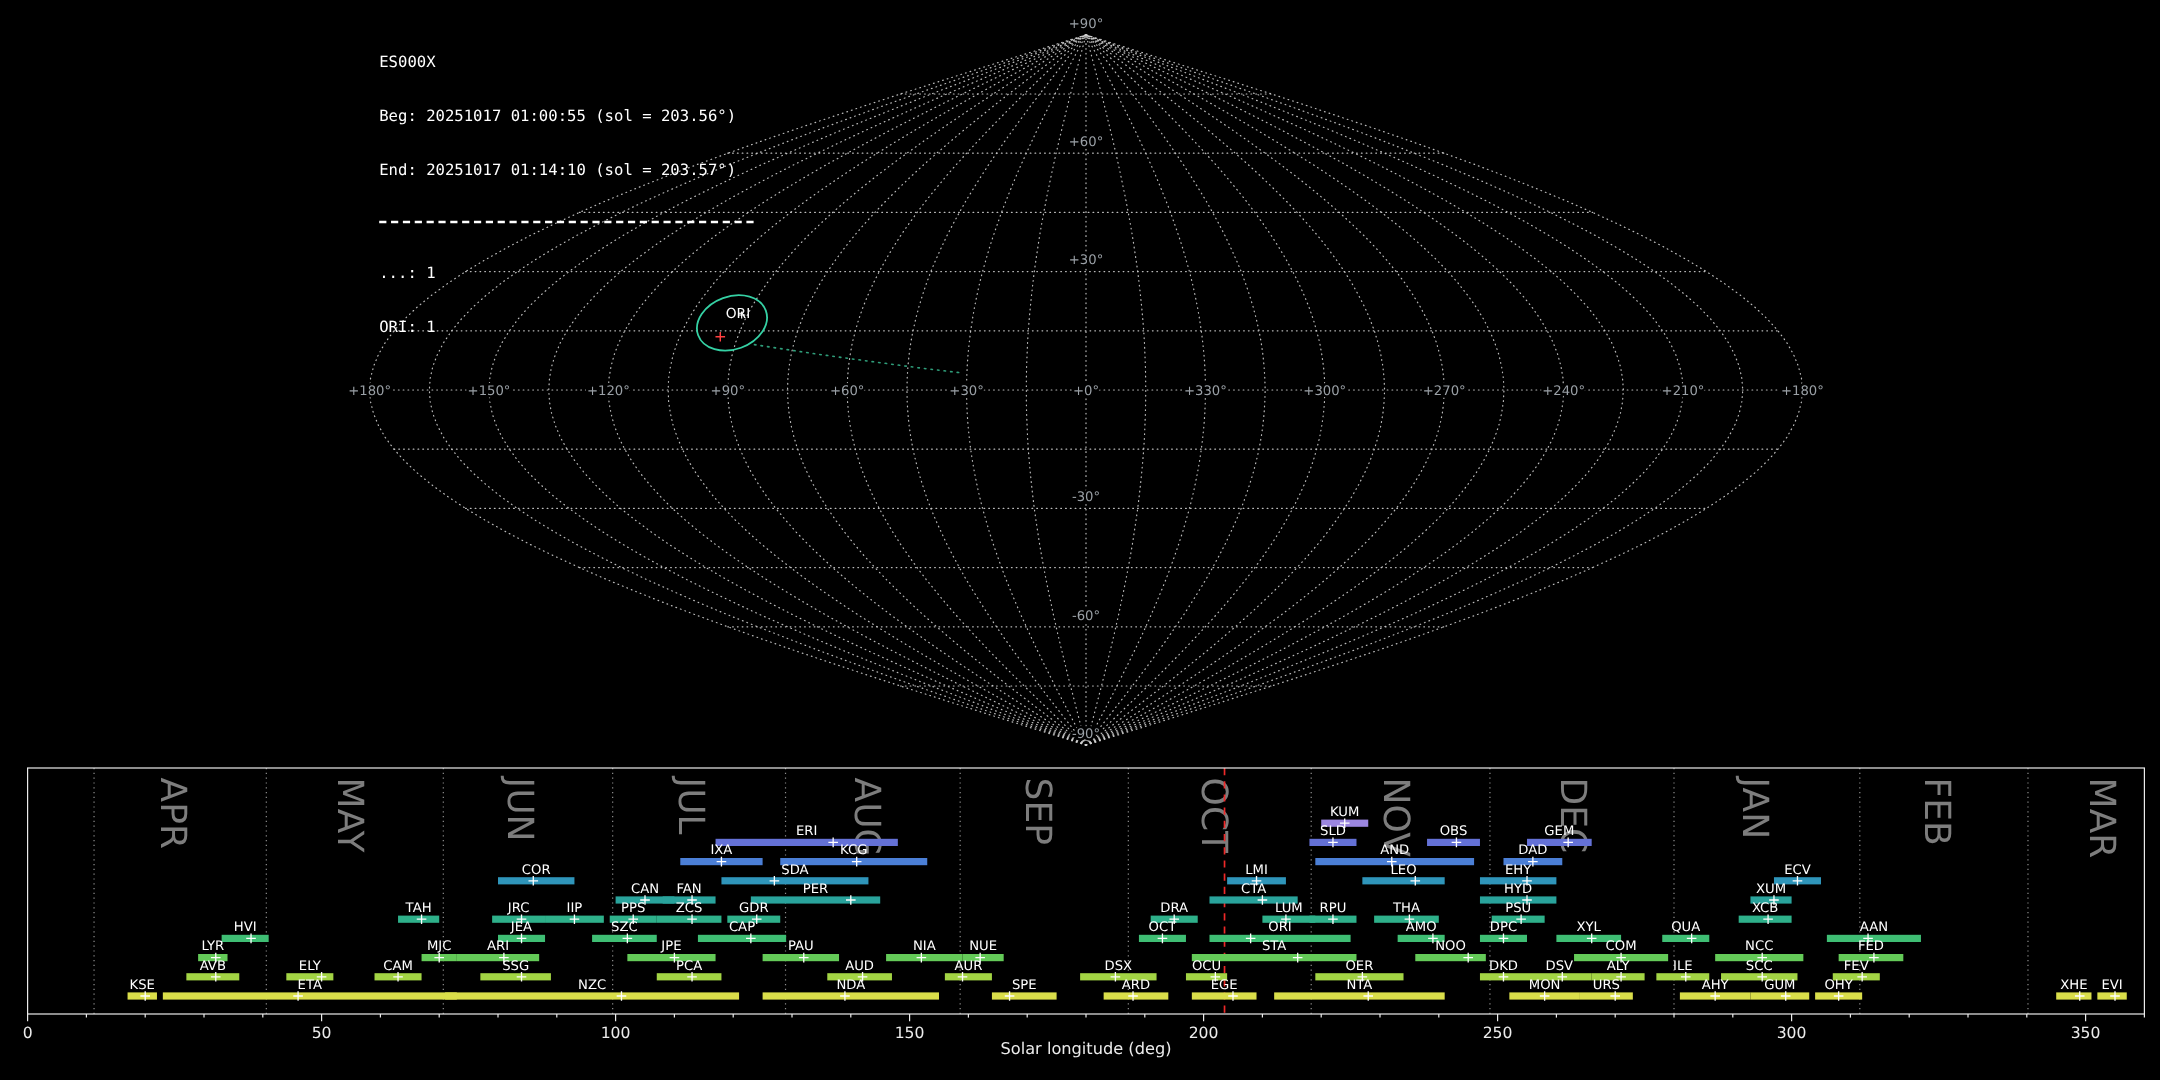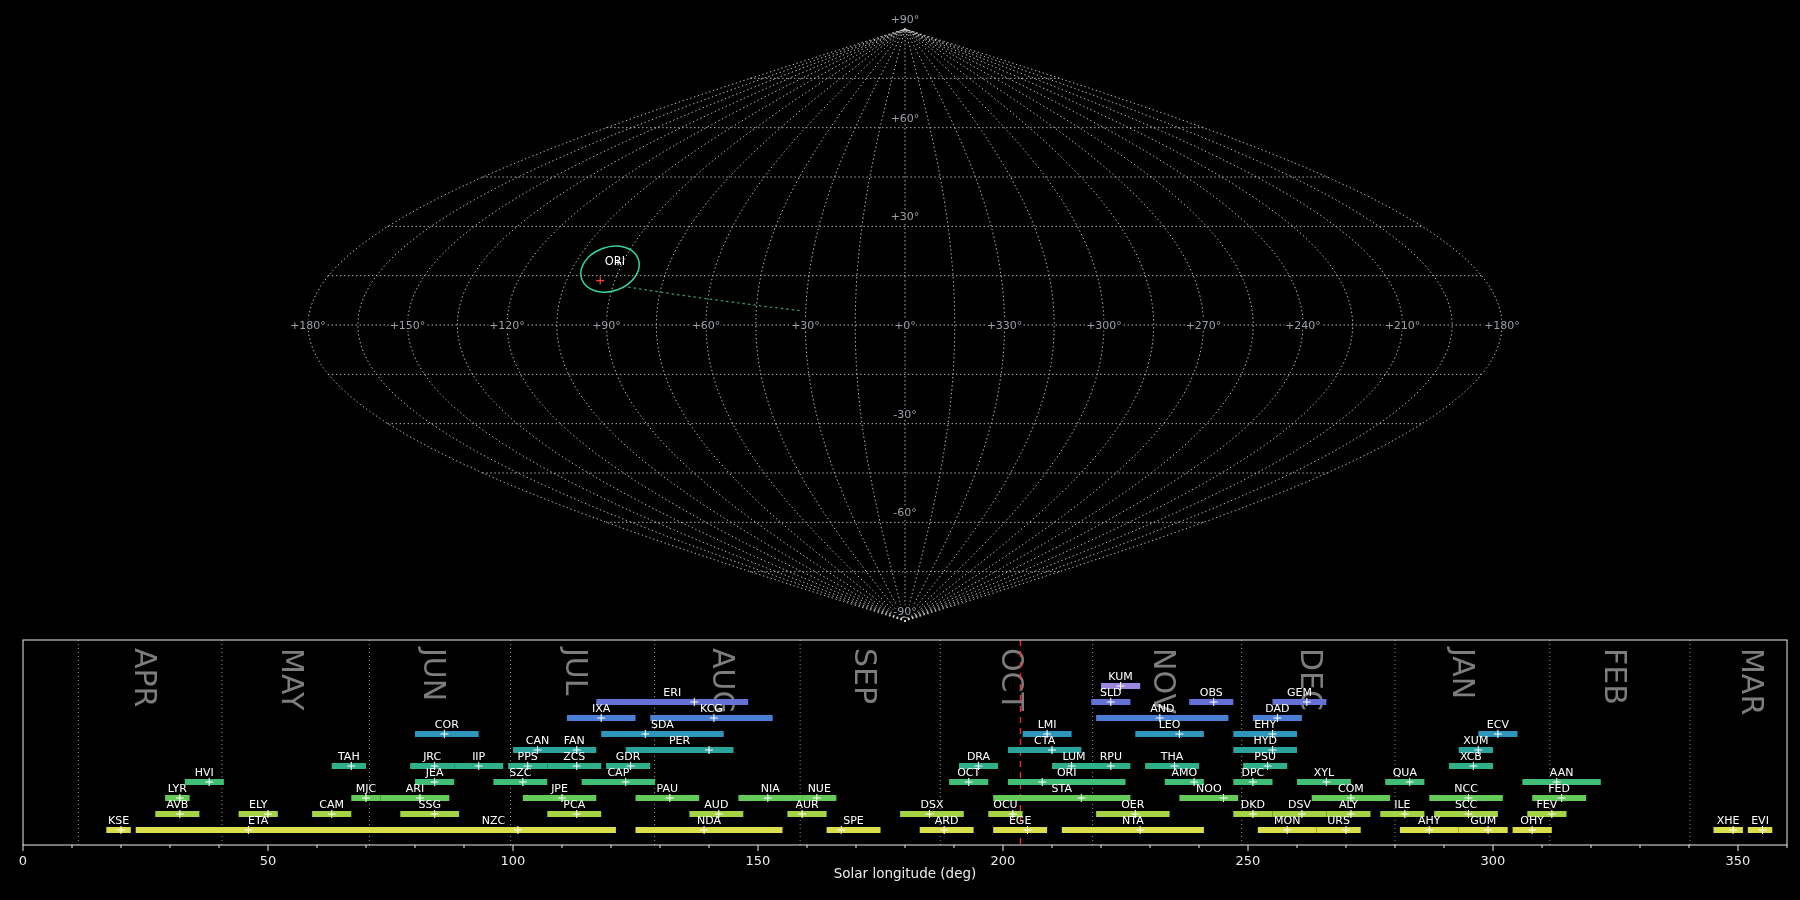--- a/index.html
+++ b/index.html
@@ -8,20 +8,28 @@
   .screen{position:relative;width:1800px;height:900px;background:#000;font-family:"DejaVu Sans",sans-serif;}
   #plot{position:absolute;left:0;top:0;}
   .header{position:absolute;left:316px;top:15px;z-index:2;color:#fff;
           font-family:"DejaVu Sans Mono",monospace;font-size:13px;line-height:15px;white-space:pre;}
   .sep{width:312px;border-top:2px dashed #fff;margin:4px 0 5px 0;}
 </style>
 </head>
 <body>
 
 <div class="screen">
+  <div class="header">
+    <div>ES000X</div>
+    <div>Beg: 20251017 01:00:55 (sol = 203.56°)</div>
+    <div>End: 20251017 01:14:10 (sol = 203.57°)</div>
+    <div class="sep"></div>
+    <div>...: 1</div>
+    <div>ORI: 1</div>
+  </div>
   <svg id="plot" width="1800" height="900" viewBox="0 0 1800 900">
       <g>
         <path d="M905.0,621.0L936.2,611.1L967.4,601.3L998.4,591.4L1029.1,581.5L1059.5,571.7L1089.5,561.8L1118.9,551.9L1147.8,542.1L1176.0,532.2L1203.5,522.3L1230.1,512.5L1255.9,502.6L1280.7,492.7L1304.5,482.9L1327.1,473.0L1348.7,463.1L1369.0,453.3L1388.0,443.4L1405.7,433.5L1422.0,423.7L1436.9,413.8L1450.4,403.9L1462.3,394.1L1472.8,384.2L1481.7,374.3L1489.0,364.5L1494.6,354.6L1498.7,344.7L1501.2,334.9L1502.0,325.0L1501.2,315.1L1498.7,305.3L1494.6,295.4L1489.0,285.5L1481.7,275.7L1472.8,265.8L1462.3,255.9L1450.4,246.1L1436.9,236.2L1422.0,226.3L1405.7,216.5L1388.0,206.6L1369.0,196.7L1348.7,186.9L1327.1,177.0L1304.5,167.1L1280.7,157.3L1255.9,147.4L1230.1,137.5L1203.5,127.7L1176.0,117.8L1147.8,107.9L1118.9,98.1L1089.5,88.2L1059.5,78.3L1029.1,68.5L998.4,58.6L967.4,48.7L936.2,38.9L905.0,29.0" fill="none" stroke="#cfcfcf" stroke-width="1" stroke-dasharray="0.6 3.4" stroke-linecap="round" opacity="0.9"></path>
         <path d="M905.0,621.0L933.6,611.1L962.2,601.3L990.6,591.4L1018.8,581.5L1046.6,571.7L1074.1,561.8L1101.1,551.9L1127.6,542.1L1153.4,532.2L1178.6,522.3L1203.1,512.5L1226.7,502.6L1249.4,492.7L1271.2,482.9L1292.0,473.0L1311.7,463.1L1330.3,453.3L1347.7,443.4L1364.0,433.5L1378.9,423.7L1392.6,413.8L1404.9,403.9L1415.9,394.1L1425.5,384.2L1433.6,374.3L1440.3,364.5L1445.5,354.6L1449.3,344.7L1451.5,334.9L1452.3,325.0L1451.5,315.1L1449.3,305.3L1445.5,295.4L1440.3,285.5L1433.6,275.7L1425.5,265.8L1415.9,255.9L1404.9,246.1L1392.6,236.2L1378.9,226.3L1364.0,216.5L1347.7,206.6L1330.3,196.7L1311.7,186.9L1292.0,177.0L1271.2,167.1L1249.4,157.3L1226.7,147.4L1203.1,137.5L1178.6,127.7L1153.4,117.8L1127.6,107.9L1101.1,98.1L1074.1,88.2L1046.6,78.3L1018.8,68.5L990.6,58.6L962.2,48.7L933.6,38.9L905.0,29.0" fill="none" stroke="#cfcfcf" stroke-width="1" stroke-dasharray="0.6 3.4" stroke-linecap="round" opacity="0.9"></path>
         <path d="M905.0,621.0L931.0,611.1L957.0,601.3L982.8,591.4L1008.4,581.5L1033.8,571.7L1058.7,561.8L1083.3,551.9L1107.4,542.1L1130.9,532.2L1153.8,522.3L1176.0,512.5L1197.4,502.6L1218.1,492.7L1237.9,482.9L1256.8,473.0L1274.7,463.1L1291.6,453.3L1307.5,443.4L1322.2,433.5L1335.8,423.7L1348.3,413.8L1359.5,403.9L1369.5,394.1L1378.2,384.2L1385.5,374.3L1391.6,364.5L1396.4,354.6L1399.8,344.7L1401.8,334.9L1402.5,325.0L1401.8,315.1L1399.8,305.3L1396.4,295.4L1391.6,285.5L1385.5,275.7L1378.2,265.8L1369.5,255.9L1359.5,246.1L1348.3,236.2L1335.8,226.3L1322.2,216.5L1307.5,206.6L1291.6,196.7L1274.7,186.9L1256.8,177.0L1237.9,167.1L1218.1,157.3L1197.4,147.4L1176.0,137.5L1153.8,127.7L1130.9,117.8L1107.4,107.9L1083.3,98.1L1058.7,88.2L1033.8,78.3L1008.4,68.5L982.8,58.6L957.0,48.7L931.0,38.9L905.0,29.0" fill="none" stroke="#cfcfcf" stroke-width="1" stroke-dasharray="0.6 3.4" stroke-linecap="round" opacity="0.9"></path>
         <path d="M905.0,621.0L928.4,611.1L951.8,601.3L975.0,591.4L998.1,581.5L1020.9,571.7L1043.4,561.8L1065.5,551.9L1087.1,542.1L1108.3,532.2L1128.9,522.3L1148.9,512.5L1168.2,502.6L1186.8,492.7L1204.6,482.9L1221.6,473.0L1237.7,463.1L1253.0,453.3L1267.2,443.4L1280.5,433.5L1292.8,423.7L1303.9,413.8L1314.0,403.9L1323.0,394.1L1330.8,384.2L1337.5,374.3L1343.0,364.5L1347.2,354.6L1350.3,344.7L1352.1,334.9L1352.8,325.0L1352.1,315.1L1350.3,305.3L1347.2,295.4L1343.0,285.5L1337.5,275.7L1330.8,265.8L1323.0,255.9L1314.0,246.1L1303.9,236.2L1292.8,226.3L1280.5,216.5L1267.2,206.6L1253.0,196.7L1237.7,186.9L1221.6,177.0L1204.6,167.1L1186.8,157.3L1168.2,147.4L1148.9,137.5L1128.9,127.7L1108.3,117.8L1087.1,107.9L1065.5,98.1L1043.4,88.2L1020.9,78.3L998.1,68.5L975.0,58.6L951.8,48.7L928.4,38.9L905.0,29.0" fill="none" stroke="#cfcfcf" stroke-width="1" stroke-dasharray="0.6 3.4" stroke-linecap="round" opacity="0.9"></path>
         <path d="M905.0,621.0L925.8,611.1L946.6,601.3L967.3,591.4L987.7,581.5L1008.0,571.7L1028.0,561.8L1047.6,551.9L1066.9,542.1L1085.7,532.2L1104.0,522.3L1121.8,512.5L1138.9,502.6L1155.5,492.7L1171.3,482.9L1186.4,473.0L1200.8,463.1L1214.3,453.3L1227.0,443.4L1238.8,433.5L1249.7,423.7L1259.6,413.8L1268.6,403.9L1276.6,394.1L1283.5,384.2L1289.4,374.3L1294.3,364.5L1298.1,354.6L1300.8,344.7L1302.5,334.9L1303.0,325.0L1302.5,315.1L1300.8,305.3L1298.1,295.4L1294.3,285.5L1289.4,275.7L1283.5,265.8L1276.6,255.9L1268.6,246.1L1259.6,236.2L1249.7,226.3L1238.8,216.5L1227.0,206.6L1214.3,196.7L1200.8,186.9L1186.4,177.0L1171.3,167.1L1155.5,157.3L1138.9,147.4L1121.8,137.5L1104.0,127.7L1085.7,117.8L1066.9,107.9L1047.6,98.1L1028.0,88.2L1008.0,78.3L987.7,68.5L967.3,58.6L946.6,48.7L925.8,38.9L905.0,29.0" fill="none" stroke="#cfcfcf" stroke-width="1" stroke-dasharray="0.6 3.4" stroke-linecap="round" opacity="0.9"></path>
         <path d="M905.0,621.0L923.2,611.1L941.4,601.3L959.5,591.4L977.4,581.5L995.1,571.7L1012.6,561.8L1029.8,551.9L1046.6,542.1L1063.1,532.2L1079.1,522.3L1094.7,512.5L1109.7,502.6L1124.2,492.7L1138.0,482.9L1151.2,473.0L1163.8,463.1L1175.6,453.3L1186.7,443.4L1197.1,433.5L1206.6,423.7L1215.3,413.8L1223.1,403.9L1230.1,394.1L1236.2,384.2L1241.4,374.3L1245.6,364.5L1249.0,354.6L1251.3,344.7L1252.8,334.9L1253.3,325.0L1252.8,315.1L1251.3,305.3L1249.0,295.4L1245.6,285.5L1241.4,275.7L1236.2,265.8L1230.1,255.9L1223.1,246.1L1215.3,236.2L1206.6,226.3L1197.1,216.5L1186.7,206.6L1175.6,196.7L1163.8,186.9L1151.2,177.0L1138.0,167.1L1124.2,157.3L1109.7,147.4L1094.7,137.5L1079.1,127.7L1063.1,117.8L1046.6,107.9L1029.8,98.1L1012.6,88.2L995.1,78.3L977.4,68.5L959.5,58.6L941.4,48.7L923.2,38.9L905.0,29.0" fill="none" stroke="#cfcfcf" stroke-width="1" stroke-dasharray="0.6 3.4" stroke-linecap="round" opacity="0.9"></path>
         <path d="M905.0,621.0L920.6,611.1L936.2,601.3L951.7,591.4L967.1,581.5L982.3,571.7L997.2,561.8L1012.0,551.9L1026.4,542.1L1040.5,532.2L1054.3,522.3L1067.6,512.5L1080.5,502.6L1092.9,492.7L1104.7,482.9L1116.1,473.0L1126.8,463.1L1137.0,453.3L1146.5,443.4L1155.3,433.5L1163.5,423.7L1171.0,413.8L1177.7,403.9L1183.7,394.1L1188.9,384.2L1193.3,374.3L1197.0,364.5L1199.8,354.6L1201.9,344.7L1203.1,334.9L1203.5,325.0L1203.1,315.1L1201.9,305.3L1199.8,295.4L1197.0,285.5L1193.3,275.7L1188.9,265.8L1183.7,255.9L1177.7,246.1L1171.0,236.2L1163.5,226.3L1155.3,216.5L1146.5,206.6L1137.0,196.7L1126.8,186.9L1116.1,177.0L1104.7,167.1L1092.9,157.3L1080.5,147.4L1067.6,137.5L1054.3,127.7L1040.5,117.8L1026.4,107.9L1012.0,98.1L997.2,88.2L982.3,78.3L967.1,68.5L951.7,58.6L936.2,48.7L920.6,38.9L905.0,29.0" fill="none" stroke="#cfcfcf" stroke-width="1" stroke-dasharray="0.6 3.4" stroke-linecap="round" opacity="0.9"></path>
         <path d="M905.0,621.0L918.0,611.1L931.0,601.3L943.9,591.4L956.7,581.5L969.4,571.7L981.9,561.8L994.1,551.9L1006.2,542.1L1017.9,532.2L1029.4,522.3L1040.5,512.5L1051.2,502.6L1061.5,492.7L1071.4,482.9L1080.9,473.0L1089.9,463.1L1098.3,453.3L1106.2,443.4L1113.6,433.5L1120.4,423.7L1126.6,413.8L1132.2,403.9L1137.2,394.1L1141.6,384.2L1145.3,374.3L1148.3,364.5L1150.7,354.6L1152.4,344.7L1153.4,334.9L1153.8,325.0L1153.4,315.1L1152.4,305.3L1150.7,295.4L1148.3,285.5L1145.3,275.7L1141.6,265.8L1137.2,255.9L1132.2,246.1L1126.6,236.2L1120.4,226.3L1113.6,216.5L1106.2,206.6L1098.3,196.7L1089.9,186.9L1080.9,177.0L1071.4,167.1L1061.5,157.3L1051.2,147.4L1040.5,137.5L1029.4,127.7L1017.9,117.8L1006.2,107.9L994.1,98.1L981.9,88.2L969.4,78.3L956.7,68.5L943.9,58.6L931.0,48.7L918.0,38.9L905.0,29.0" fill="none" stroke="#cfcfcf" stroke-width="1" stroke-dasharray="0.6 3.4" stroke-linecap="round" opacity="0.9"></path>

